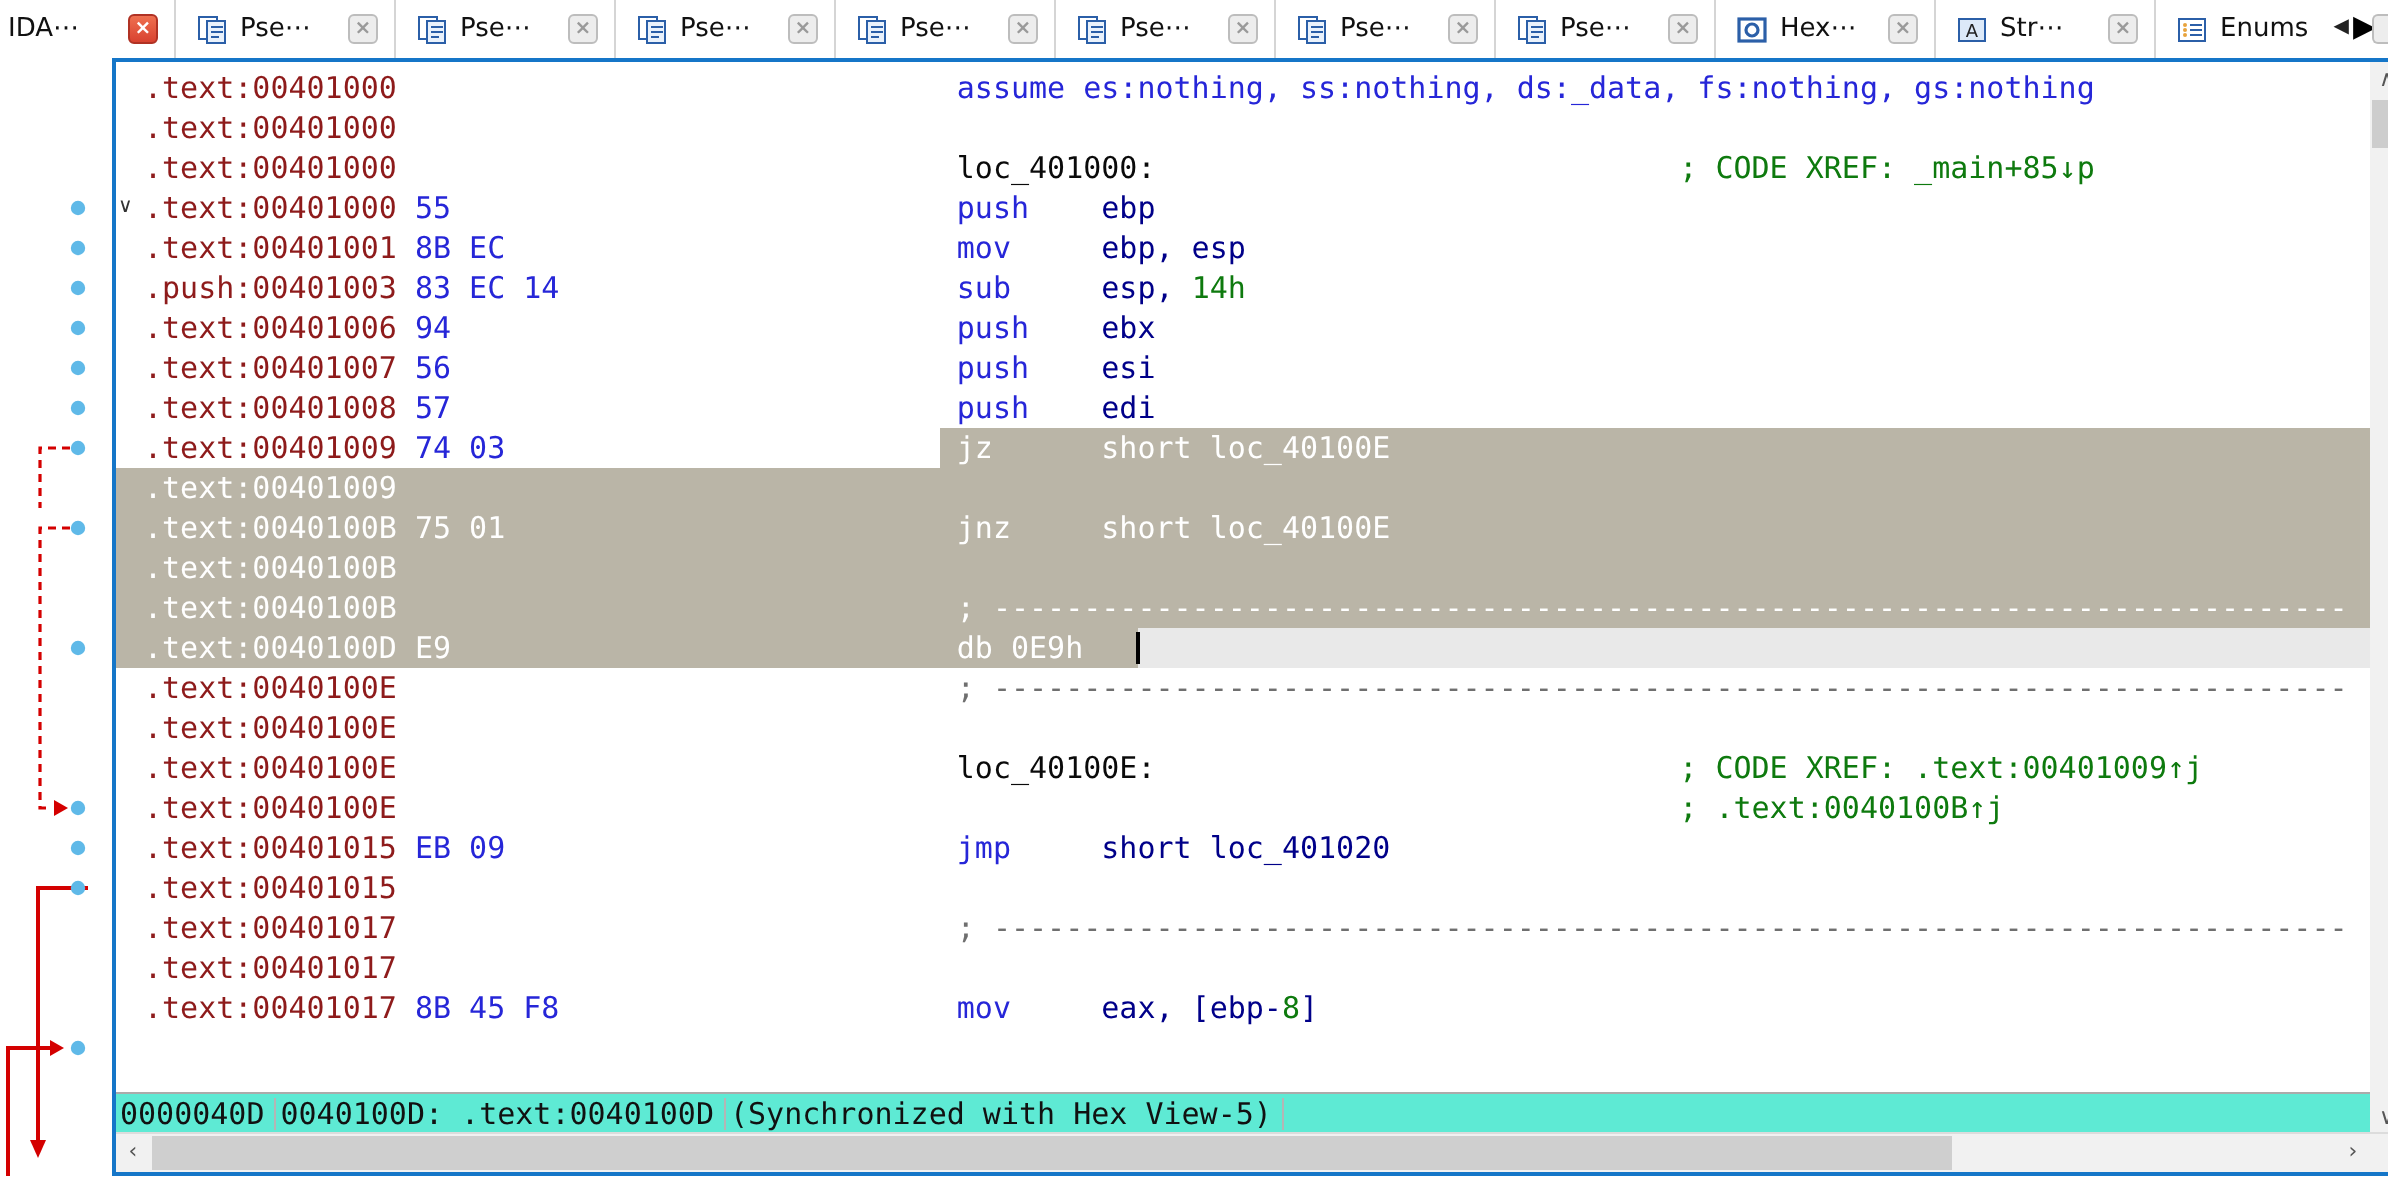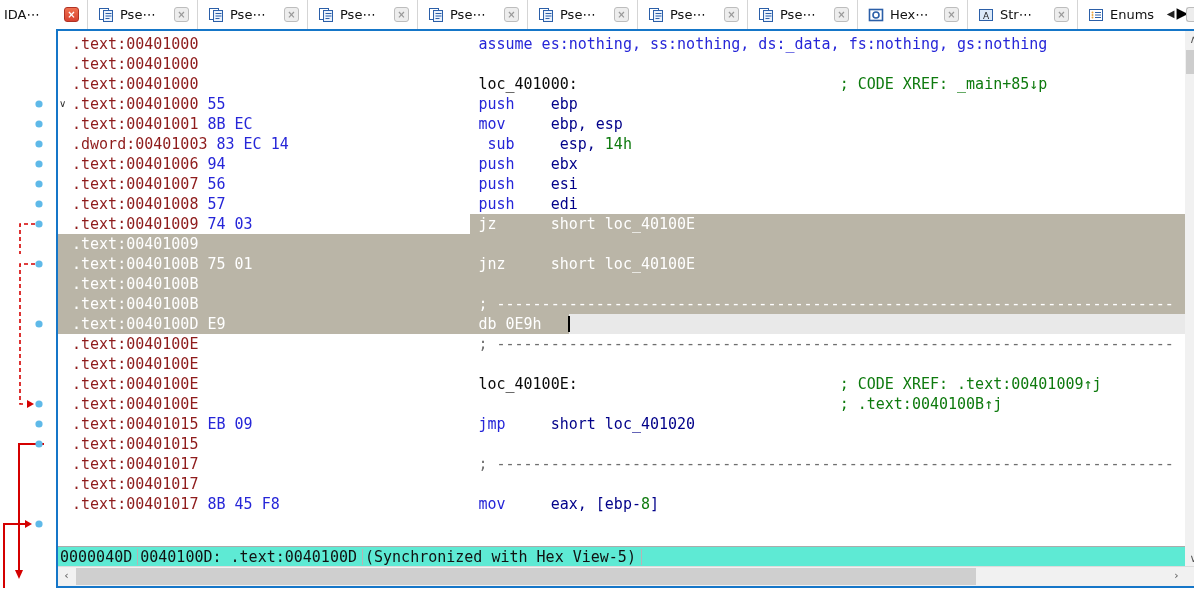--- a/index.html
+++ b/index.html
@@ -224,21 +224,21 @@
     </svg>
   </div>
 
   <div id="frame">
     <div id="listing">
         <div class="row"><span class="tok t-a">.text:00401000</span><span class="tok t-pad">                               </span><span class="tok t-mn">assume es:nothing, ss:nothing, ds:_data, fs:nothing, gs:nothing</span></div>
         <div class="row"><span class="tok t-a">.text:00401000</span><span class="tok t-pad">                               </span></div>
         <div class="row"><span class="tok t-a">.text:00401000</span><span class="tok t-pad">                               </span><span class="tok t-lbl">loc_401000:</span><span class="tok t-pad">                             </span><span class="tok t-cmt">; CODE XREF: _main+85↓p</span></div>
         <div class="row"><span class="collapse-marker">∨</span><span class="tok t-a">.text:00401000</span><span class="tok t-b"> 55</span><span class="tok t-pad">                            </span><span class="tok t-mn">push    </span><span class="tok t-op">ebp</span></div>
         <div class="row"><span class="tok t-a">.text:00401001</span><span class="tok t-b"> 8B EC</span><span class="tok t-pad">                         </span><span class="tok t-mn">mov     </span><span class="tok t-op">ebp, esp</span></div>
-        <div class="row"><span class="tok t-a">.dword:00401003</span><span class="tok t-b"> 83 EC 14</span><span class="tok t-pad">                      </span><span class="tok t-mn">sub     </span><span class="tok t-op">esp, </span><span class="tok t-num">14h</span></div>
+        <div class="row"><span class="tok t-a">.push:00401003</span><span class="tok t-b"> 83 EC 14</span><span class="tok t-pad">                      </span><span class="tok t-mn">sub     </span><span class="tok t-op">esp, </span><span class="tok t-num">14h</span></div>
         <div class="row"><span class="tok t-a">.text:00401006</span><span class="tok t-b"> 94</span><span class="tok t-pad">                            </span><span class="tok t-mn">push    </span><span class="tok t-op">ebx</span></div>
         <div class="row"><span class="tok t-a">.text:00401007</span><span class="tok t-b"> 56</span><span class="tok t-pad">                            </span><span class="tok t-mn">push    </span><span class="tok t-op">esi</span></div>
         <div class="row"><span class="tok t-a">.text:00401008</span><span class="tok t-b"> 57</span><span class="tok t-pad">                            </span><span class="tok t-mn">push    </span><span class="tok t-op">edi</span></div>
         <div class="row"><div class="underlay" style="left: 412px; right: 0px; background: rgb(186, 181, 167);"></div><span class="tok t-a">.text:00401009</span><span class="tok t-b"> 74 03</span><span class="tok t-pad">                         </span><span class="tok t-mn wsel">jz      </span><span class="tok t-op wsel">short loc_40100E</span></div>
         <div class="row sel-full"><span class="tok t-a">.text:00401009</span><span class="tok t-pad">                               </span></div>
         <div class="row sel-full"><span class="tok t-a">.text:0040100B</span><span class="tok t-b"> 75 01</span><span class="tok t-pad">                         </span><span class="tok t-mn">jnz     </span><span class="tok t-op">short loc_40100E</span></div>
         <div class="row sel-full"><span class="tok t-a">.text:0040100B</span><span class="tok t-pad">                               </span></div>
         <div class="row sel-full"><span class="tok t-a">.text:0040100B</span><span class="tok t-pad">                               </span><span class="tok t-sep">; ---------------------------------------------------------------------------</span></div>
         <div class="row sel-caret"><div class="underlay" style="left: 0px; width: 511px; background: rgb(186, 181, 167);"></div><div class="underlay" style="left: 511px; right: 0px; background: rgb(233, 233, 233);"></div><div id="caret" style="left: 510px;"></div><span class="tok t-a">.text:0040100D</span><span class="tok t-b"> E9</span><span class="tok t-pad">                            </span><span class="tok t-mn">db 0E9h</span></div>
         <div class="row"><span class="tok t-a">.text:0040100E</span><span class="tok t-pad">                               </span><span class="tok t-sep">; ---------------------------------------------------------------------------</span></div>

